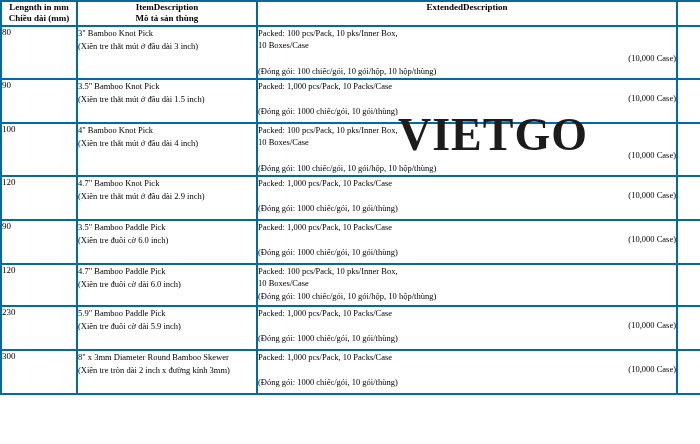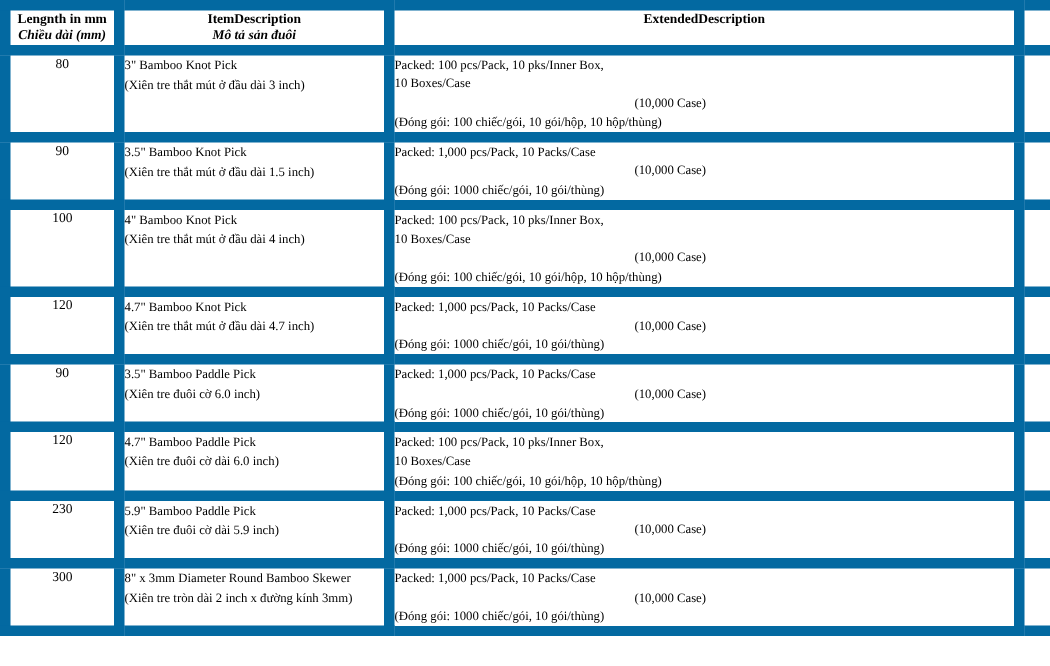--- a/index.html
+++ b/index.html
@@ -20,44 +20,43 @@
     width: 700px;
     height: 444px;
   }
   table.grid {
     border-collapse: collapse;
     width: 700px;
     table-layout: fixed;
     font-size: 8.5px;
   }
   table.grid td, table.grid th {
-    border: 7px solid #0369a1;
+    border: 2px solid #0369a1;
     vertical-align: top;
     padding: 0;
     background: #ffffff;
   }
   col.c-len { width: 76px; }
   col.c-item { width: 180px; }
   col.c-ext { width: 420px; }
   col.c-tail { width: 24px; }
 
   .hdr-cell {
     font-family: "Liberation Serif", serif;
     font-weight: bold;
     font-size: 9px;
     padding: 3px 4px 4px 4px;
     line-height: 1.25;
     height: 22px;
     vertical-align: top;
   }
   .hdr-cell .l1 { display: block; }
-  .hdr-cell .l2 { display: block; font-style: italic; }
+  .hdr-cell .l2 { display: block; }
 
   .len-cell {
-    text-align: center;
     font-size: 9px;
     padding-top: 13px;
     line-height: 1.3;
   }
   .item-cell {
     padding: 7px 4px 4px 10px;
     font-size: 8.5px;
     line-height: 1.55;
   }
   .item-cell .en { display: block; }
@@ -68,20 +67,21 @@
     font-size: 8.5px;
     line-height: 1.5;
     position: relative;
     margin-top: 30px;
   }
   .ext-cell .line { display: block; white-space: pre; }
   .ext-cell .case-line {
     display: block;
     padding-left: 160px;
     white-space: pre;
+    text-align: right;
   }
   .tail-cell { background: #ffffff; }
 
   .row-h-1 { height: 42px; }
   .row-h-2 { height: 44px; }
 
   .watermark {
     position: absolute;
     left: 398px;
     top: 108px;
@@ -106,21 +106,21 @@
         <col class="c-tail">
     </colgroup>
     <thead>
       <tr>
         <th class="hdr-cell">
           <span class="l1">Lengnth in mm</span>
           <span class="l2">Chiều dài (mm)</span>
         </th>
         <th class="hdr-cell">
           <span class="l1">ItemDescription</span>
-          <span class="l2">Mô tả sản đuôi</span>
+          <span class="l2">Mô tả sản thùng</span>
         </th>
         <th class="hdr-cell">
           <span class="l1">ExtendedDescription</span>
         </th>
         <th class="hdr-cell"></th>
       </tr>
     </thead>
     <tbody>
 
       <tr class="row-h-1">
@@ -164,21 +164,21 @@
           <span class="case-line">(10,000 Case)</span>
           <span class="line">(Đóng gói: 100 chiếc/gói, 10 gói/hộp, 10 hộp/thùng)</span>
         </td>
         <td class="tail-cell"></td>
       </tr>
 
       <tr class="row-h-2">
         <td class="len-cell">120</td>
         <td class="item-cell">
           <span class="en">4.7" Bamboo Knot Pick</span>
-          <span class="vi">(Xiên tre thắt mút ở đầu dài 4.7 inch)</span>
+          <span class="vi">(Xiên tre thắt mút ở đầu dài 2.9 inch)</span>
         </td>
         <td class="ext-cell">
           <span class="line">Packed: 1,000 pcs/Pack, 10 Packs/Case</span>
           <span class="case-line">(10,000 Case)</span>
           <span class="line">(Đóng gói: 1000 chiếc/gói, 10 gói/thùng)</span>
         </td>
         <td class="tail-cell"></td>
       </tr>
 
       <tr class="row-h-2">
@@ -233,13 +233,14 @@
           <span class="line">Packed: 1,000 pcs/Pack, 10 Packs/Case</span>
           <span class="case-line">(10,000 Case)</span>
           <span class="line">(Đóng gói: 1000 chiếc/gói, 10 gói/thùng)</span>
         </td>
         <td class="tail-cell"></td>
       </tr>
 
     </tbody>
   </table>
 
+  <div class="watermark">VIETGO</div>
 </div>
 
 </body></html>

